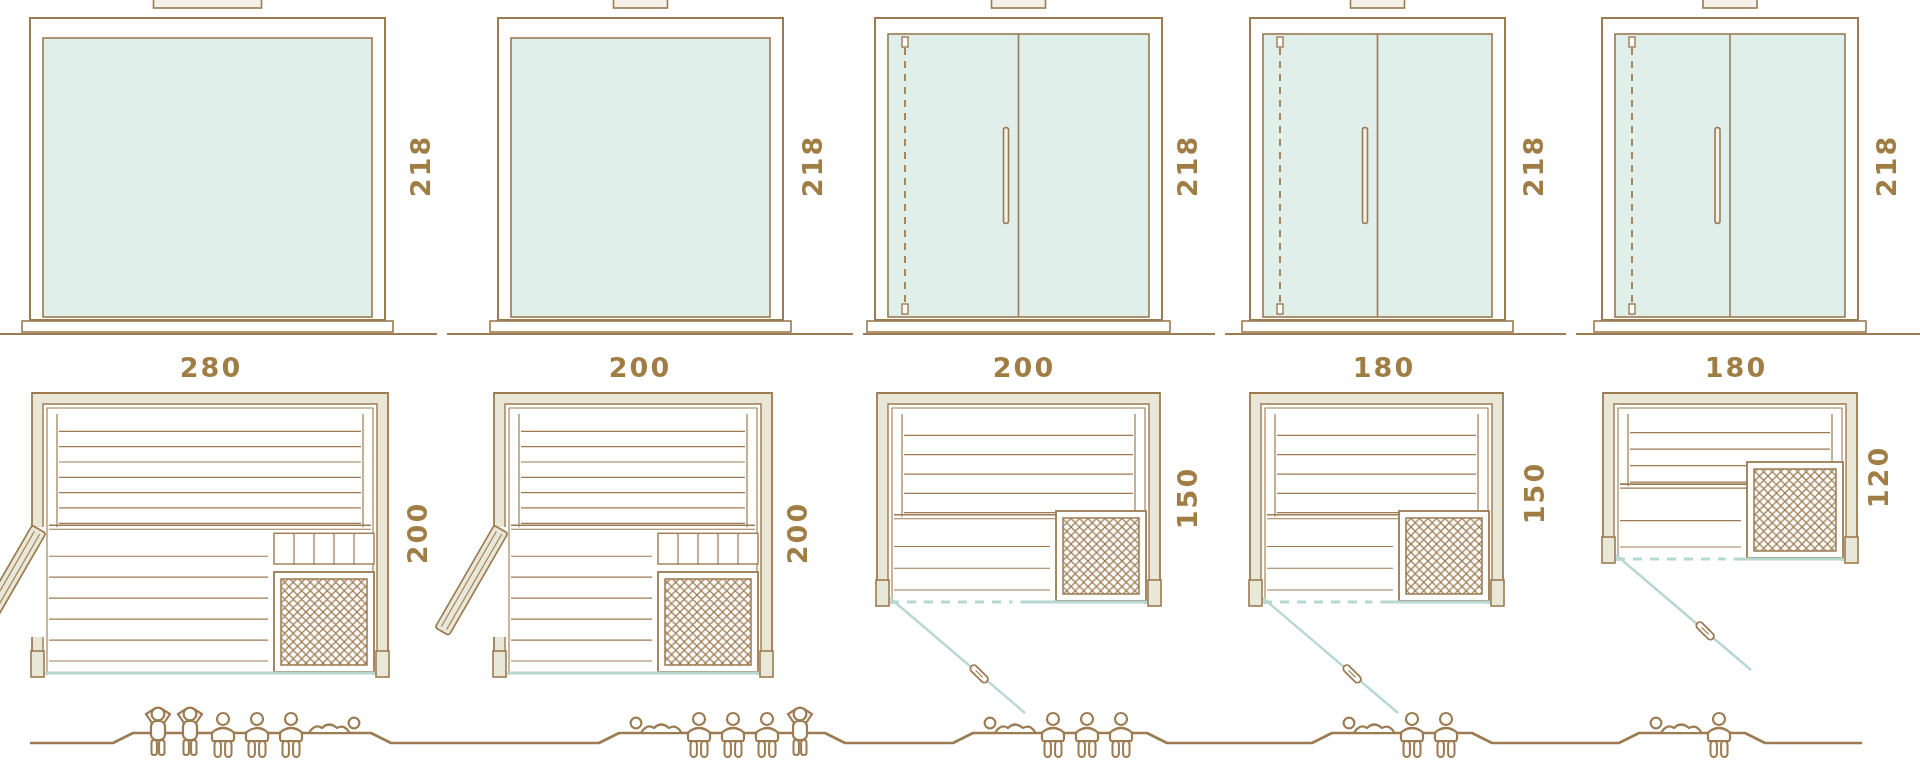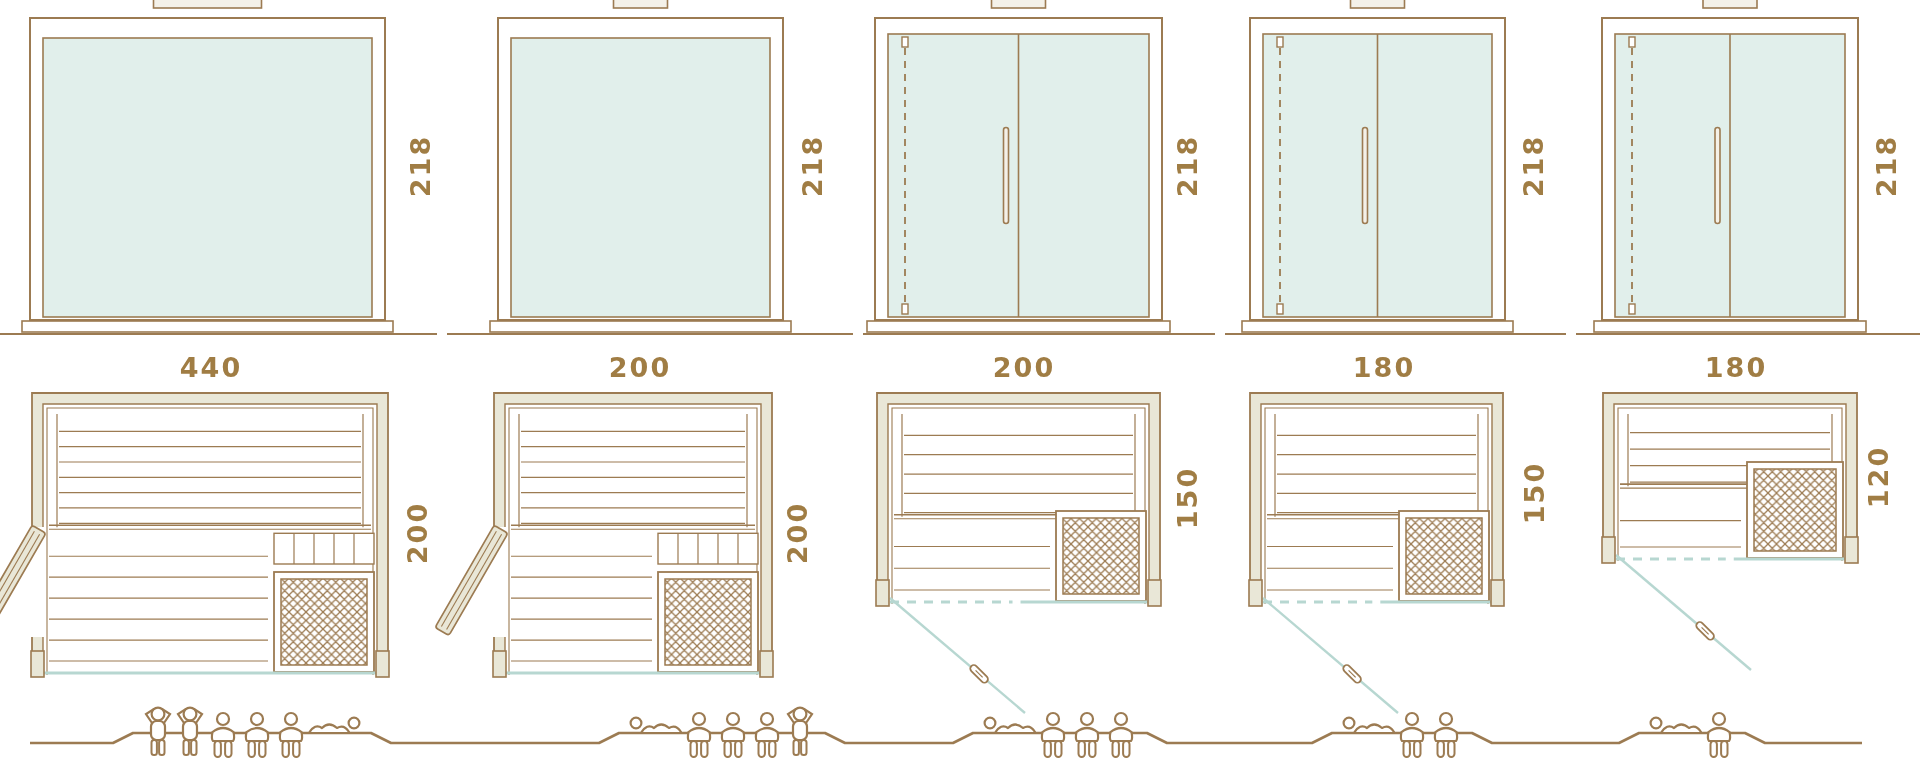--- a/index.html
+++ b/index.html
@@ -342,21 +342,21 @@
     </svg>
 
   <div>
 
     <span class="dim rot" style="left:420px;top:166px;">218</span>
     <span class="dim rot" style="left:812px;top:166px;">218</span>
     <span class="dim rot" style="left:1187px;top:166px;">218</span>
     <span class="dim rot" style="left:1533px;top:166px;">218</span>
     <span class="dim rot" style="left:1886px;top:166px;">218</span>
 
-    <span class="dim" style="left:211px;top:367px;">440</span>
+    <span class="dim" style="left:211px;top:367px;">280</span>
     <span class="dim" style="left:640px;top:367px;">200</span>
     <span class="dim" style="left:1024px;top:367px;">200</span>
     <span class="dim" style="left:1384px;top:367px;">180</span>
     <span class="dim" style="left:1736px;top:367px;">180</span>
 
     <span class="dim rot" style="left:417px;top:533px;">200</span>
     <span class="dim rot" style="left:797px;top:533px;">200</span>
     <span class="dim rot" style="left:1187px;top:498px;">150</span>
     <span class="dim rot" style="left:1534px;top:493px;">150</span>
     <span class="dim rot" style="left:1878px;top:477px;">120</span>

